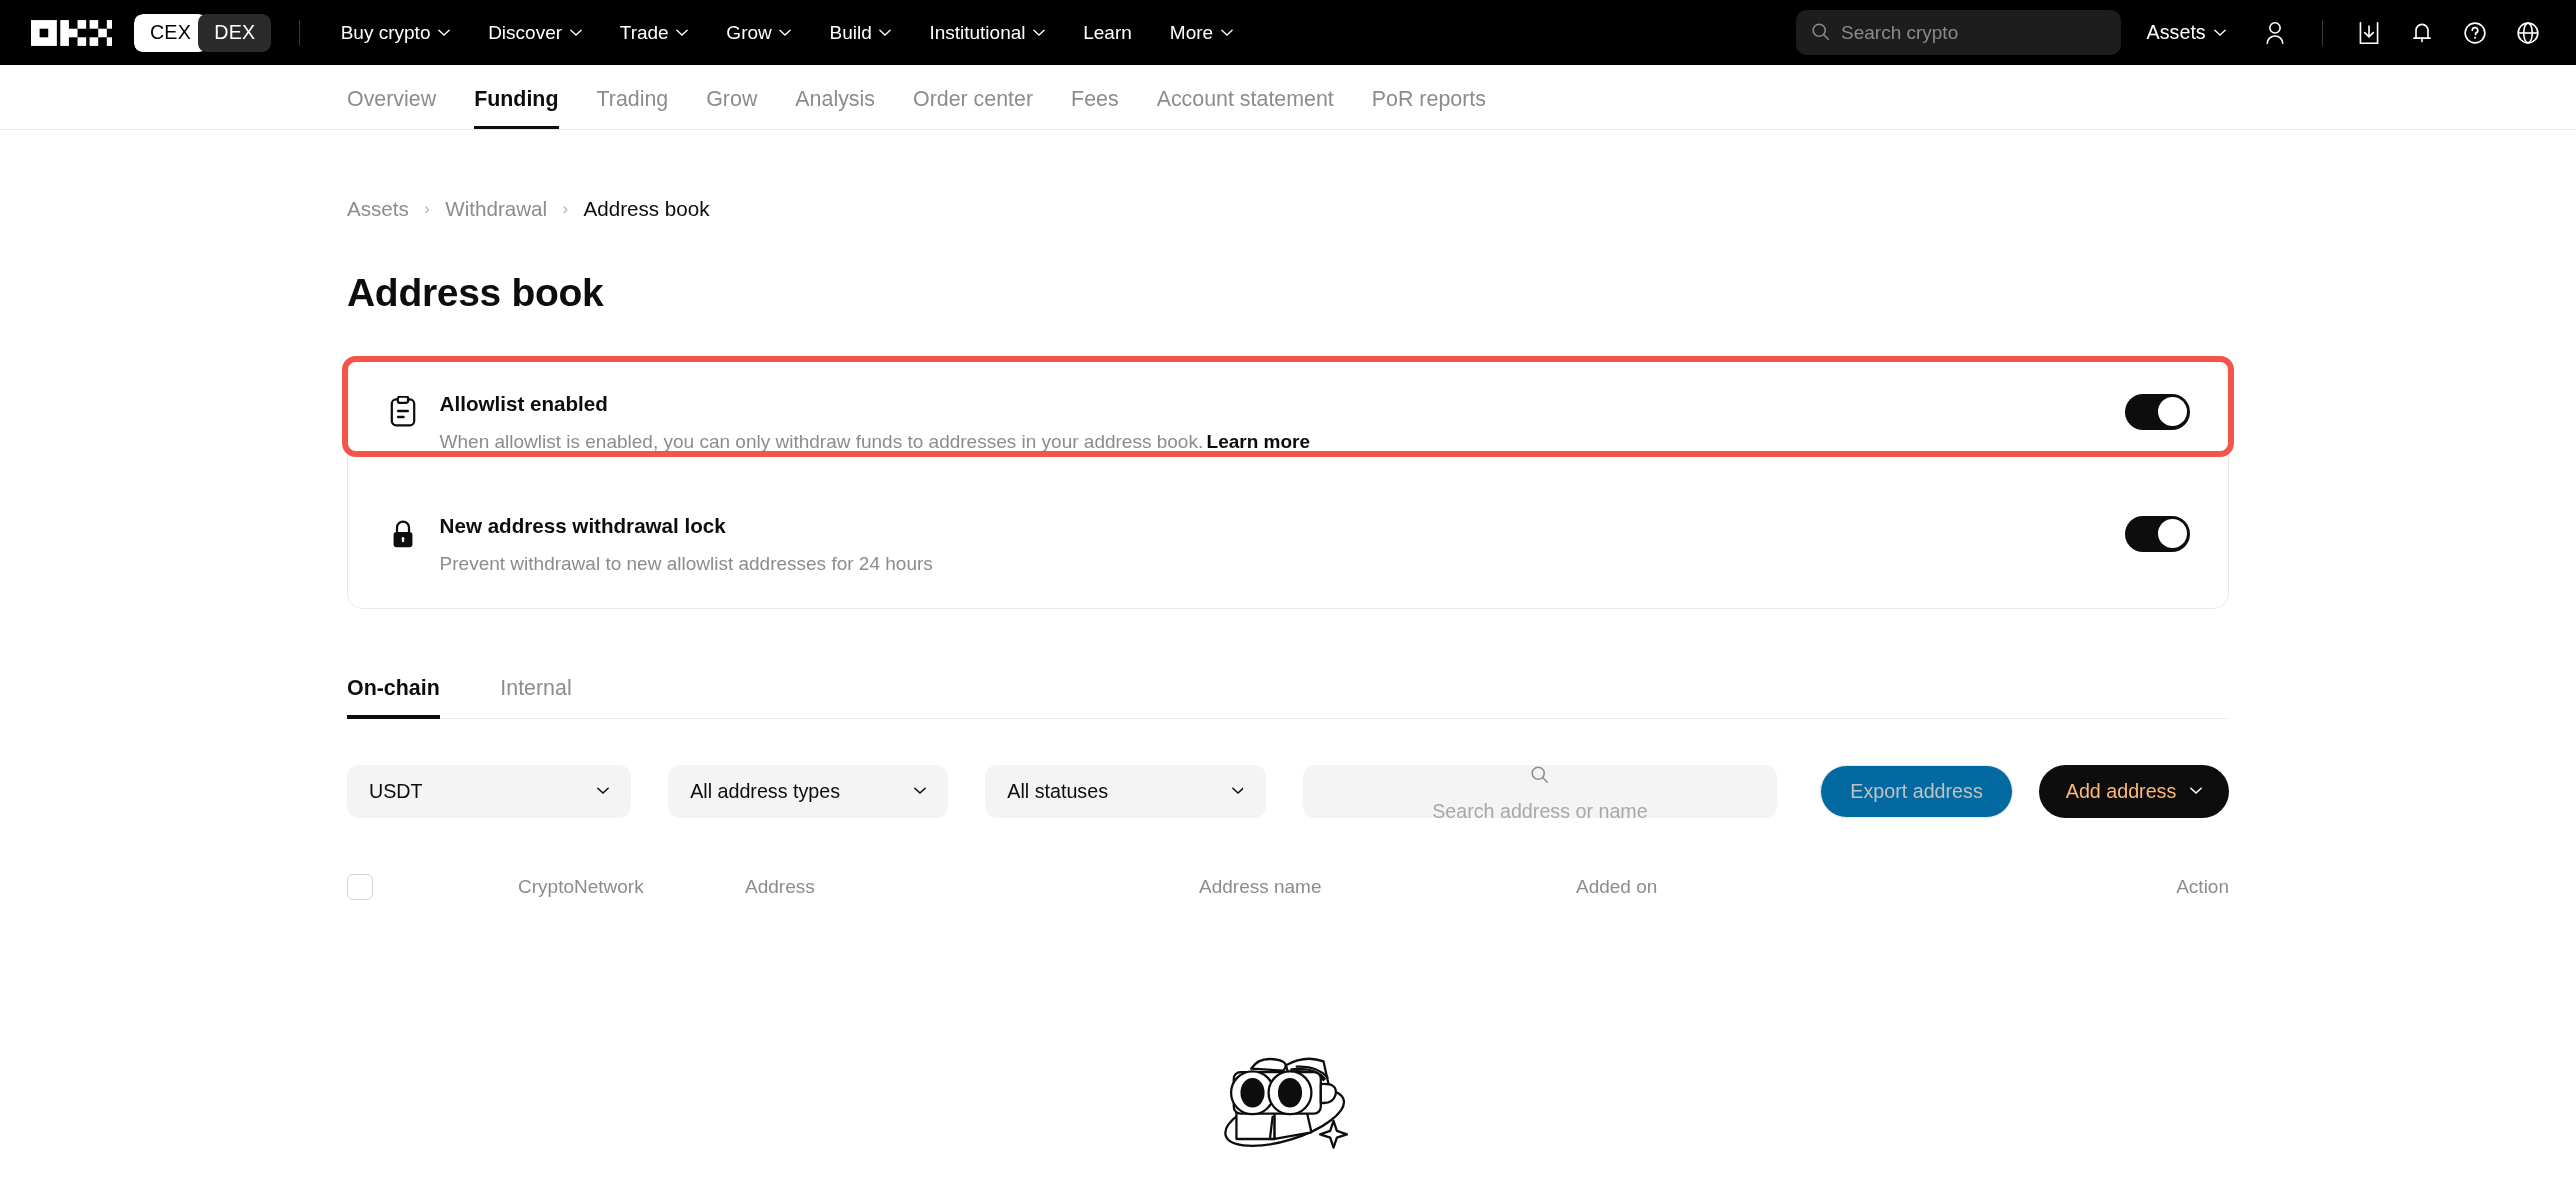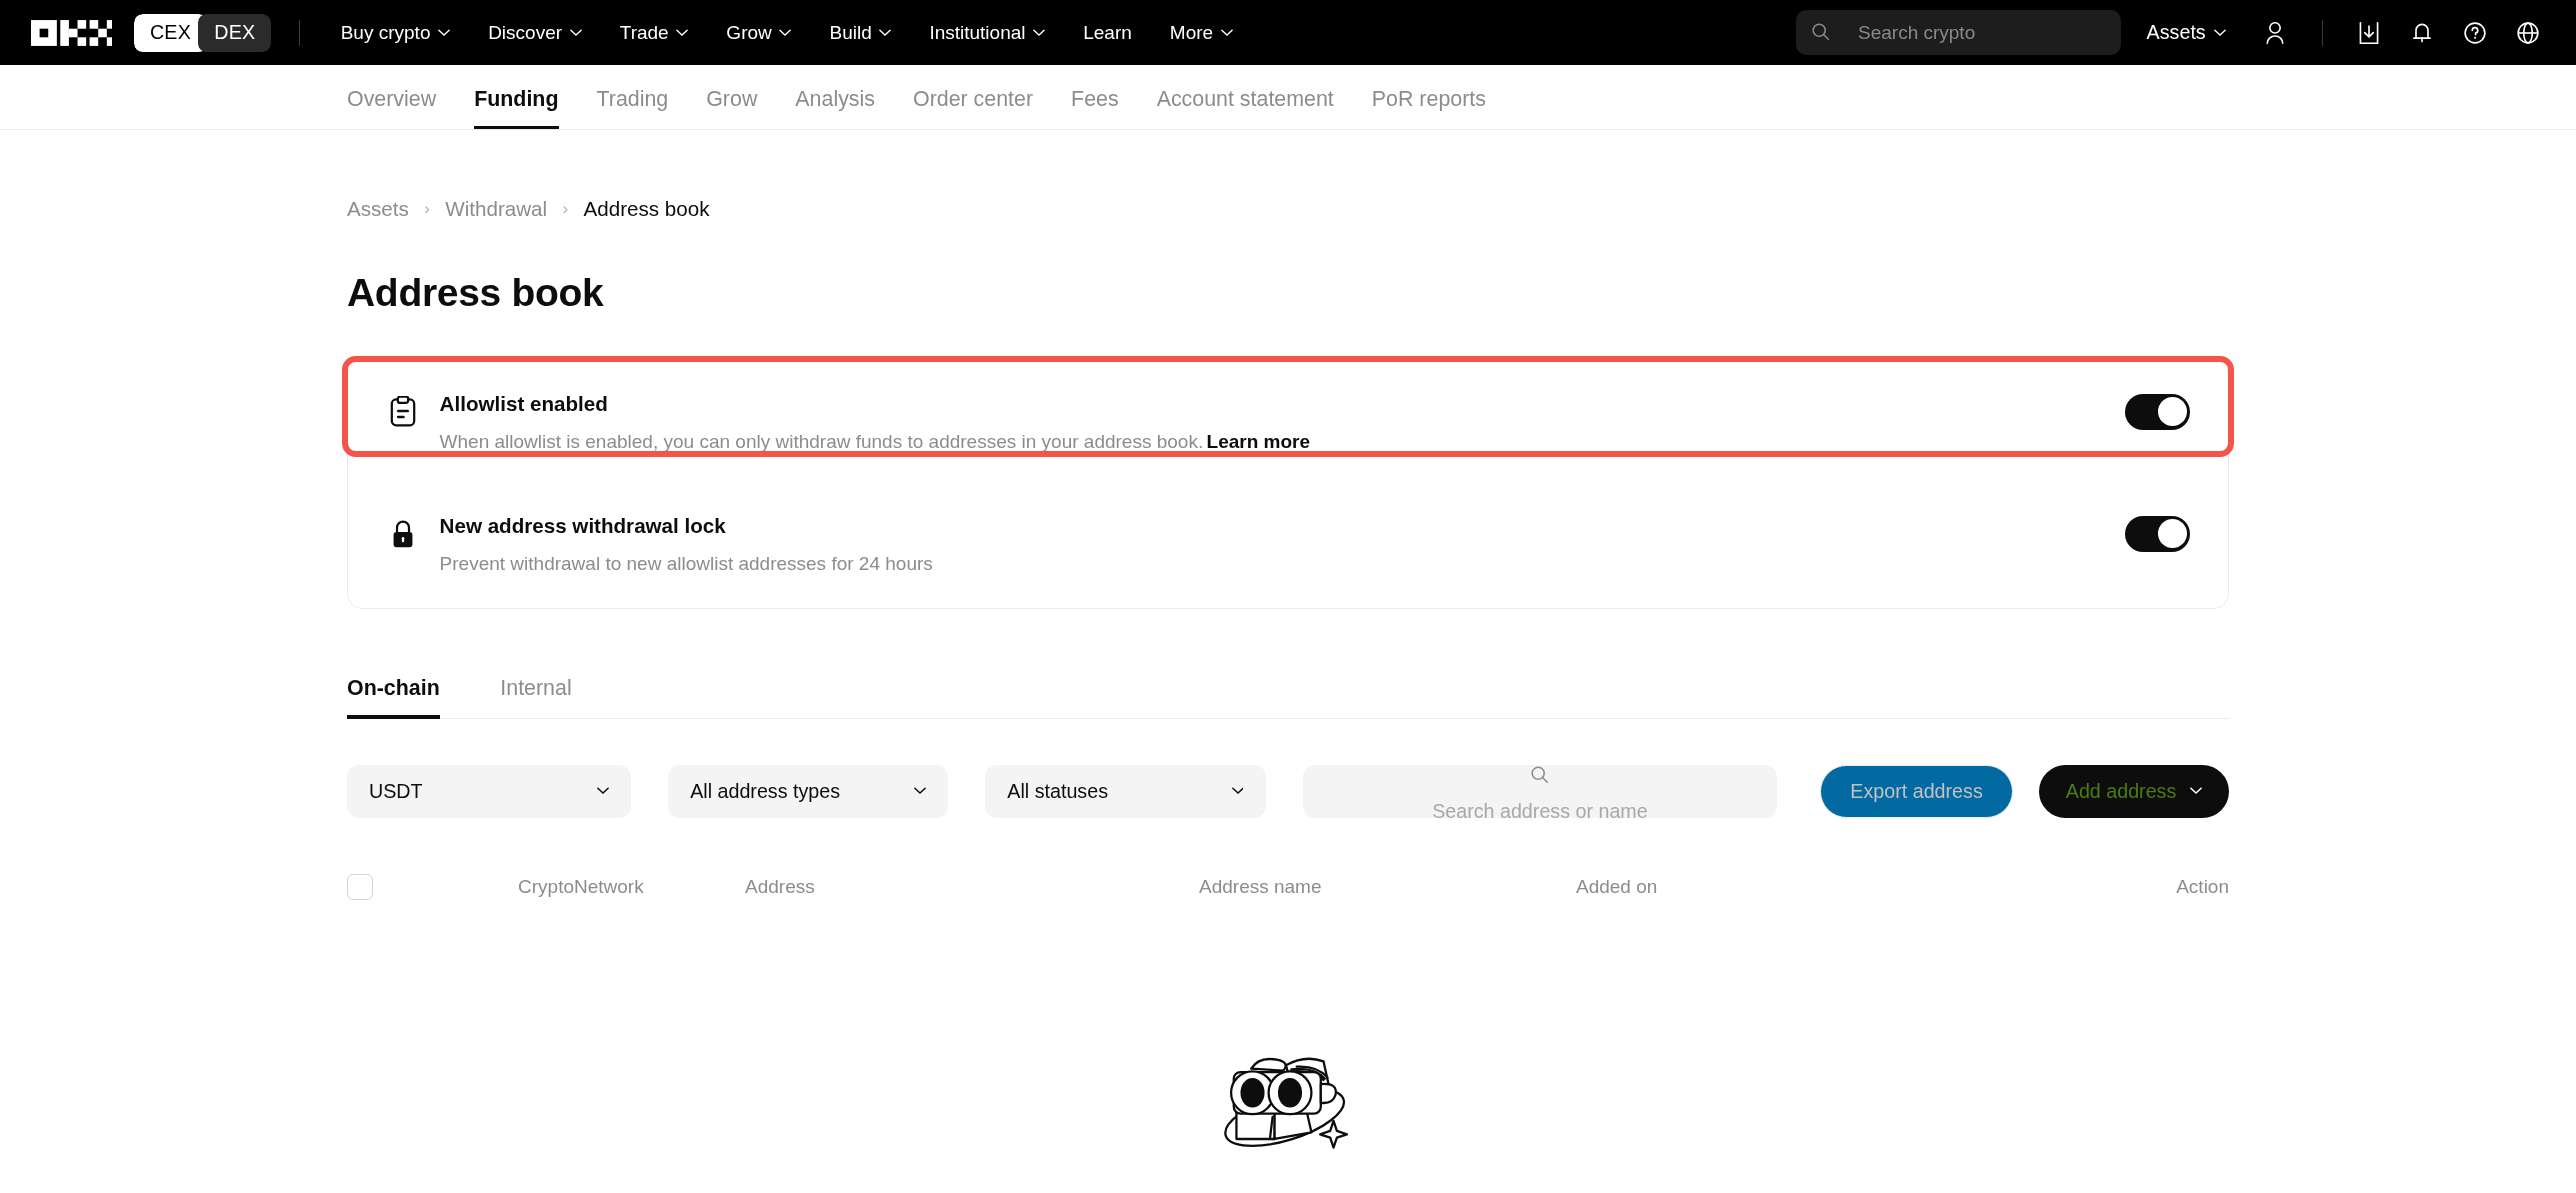--- a/index.html
+++ b/index.html
@@ -74,21 +74,21 @@
   .nav-spacer { flex: 1 1 auto; }
 
   .searchbox {
     width: 325px;
     height: 45px;
     background: #1d1d1d;
     border-radius: 10.3px;
     display: flex;
     align-items: center;
     padding: 0 15.4px;
-    gap: 28px;
+    gap: 11px;
     margin-right: 26px;
   }
   .searchbox .ph { color: #8a8a8a; font-size: 19px; }
 
   .assets-btn {
     display: flex;
     align-items: center;
     gap: 8.6px;
     font-size: 19.7px;
     margin-right: 29px;
@@ -304,21 +304,21 @@
     justify-content: center;
     margin-right: 26px;
     cursor: not-allowed;
     white-space: nowrap;
   }
   .btn-add {
     height: 53px;
     padding: 0 27px;
     border-radius: 26.5px;
     background: #0d0d0d;
-    color: #4d7c0f;
+    color: #fdba74;
     font-size: 19.7px;
     font-weight: 500;
     display: flex;
     align-items: center;
     gap: 13.7px;
     cursor: pointer;
     white-space: nowrap;
   }
 
   

